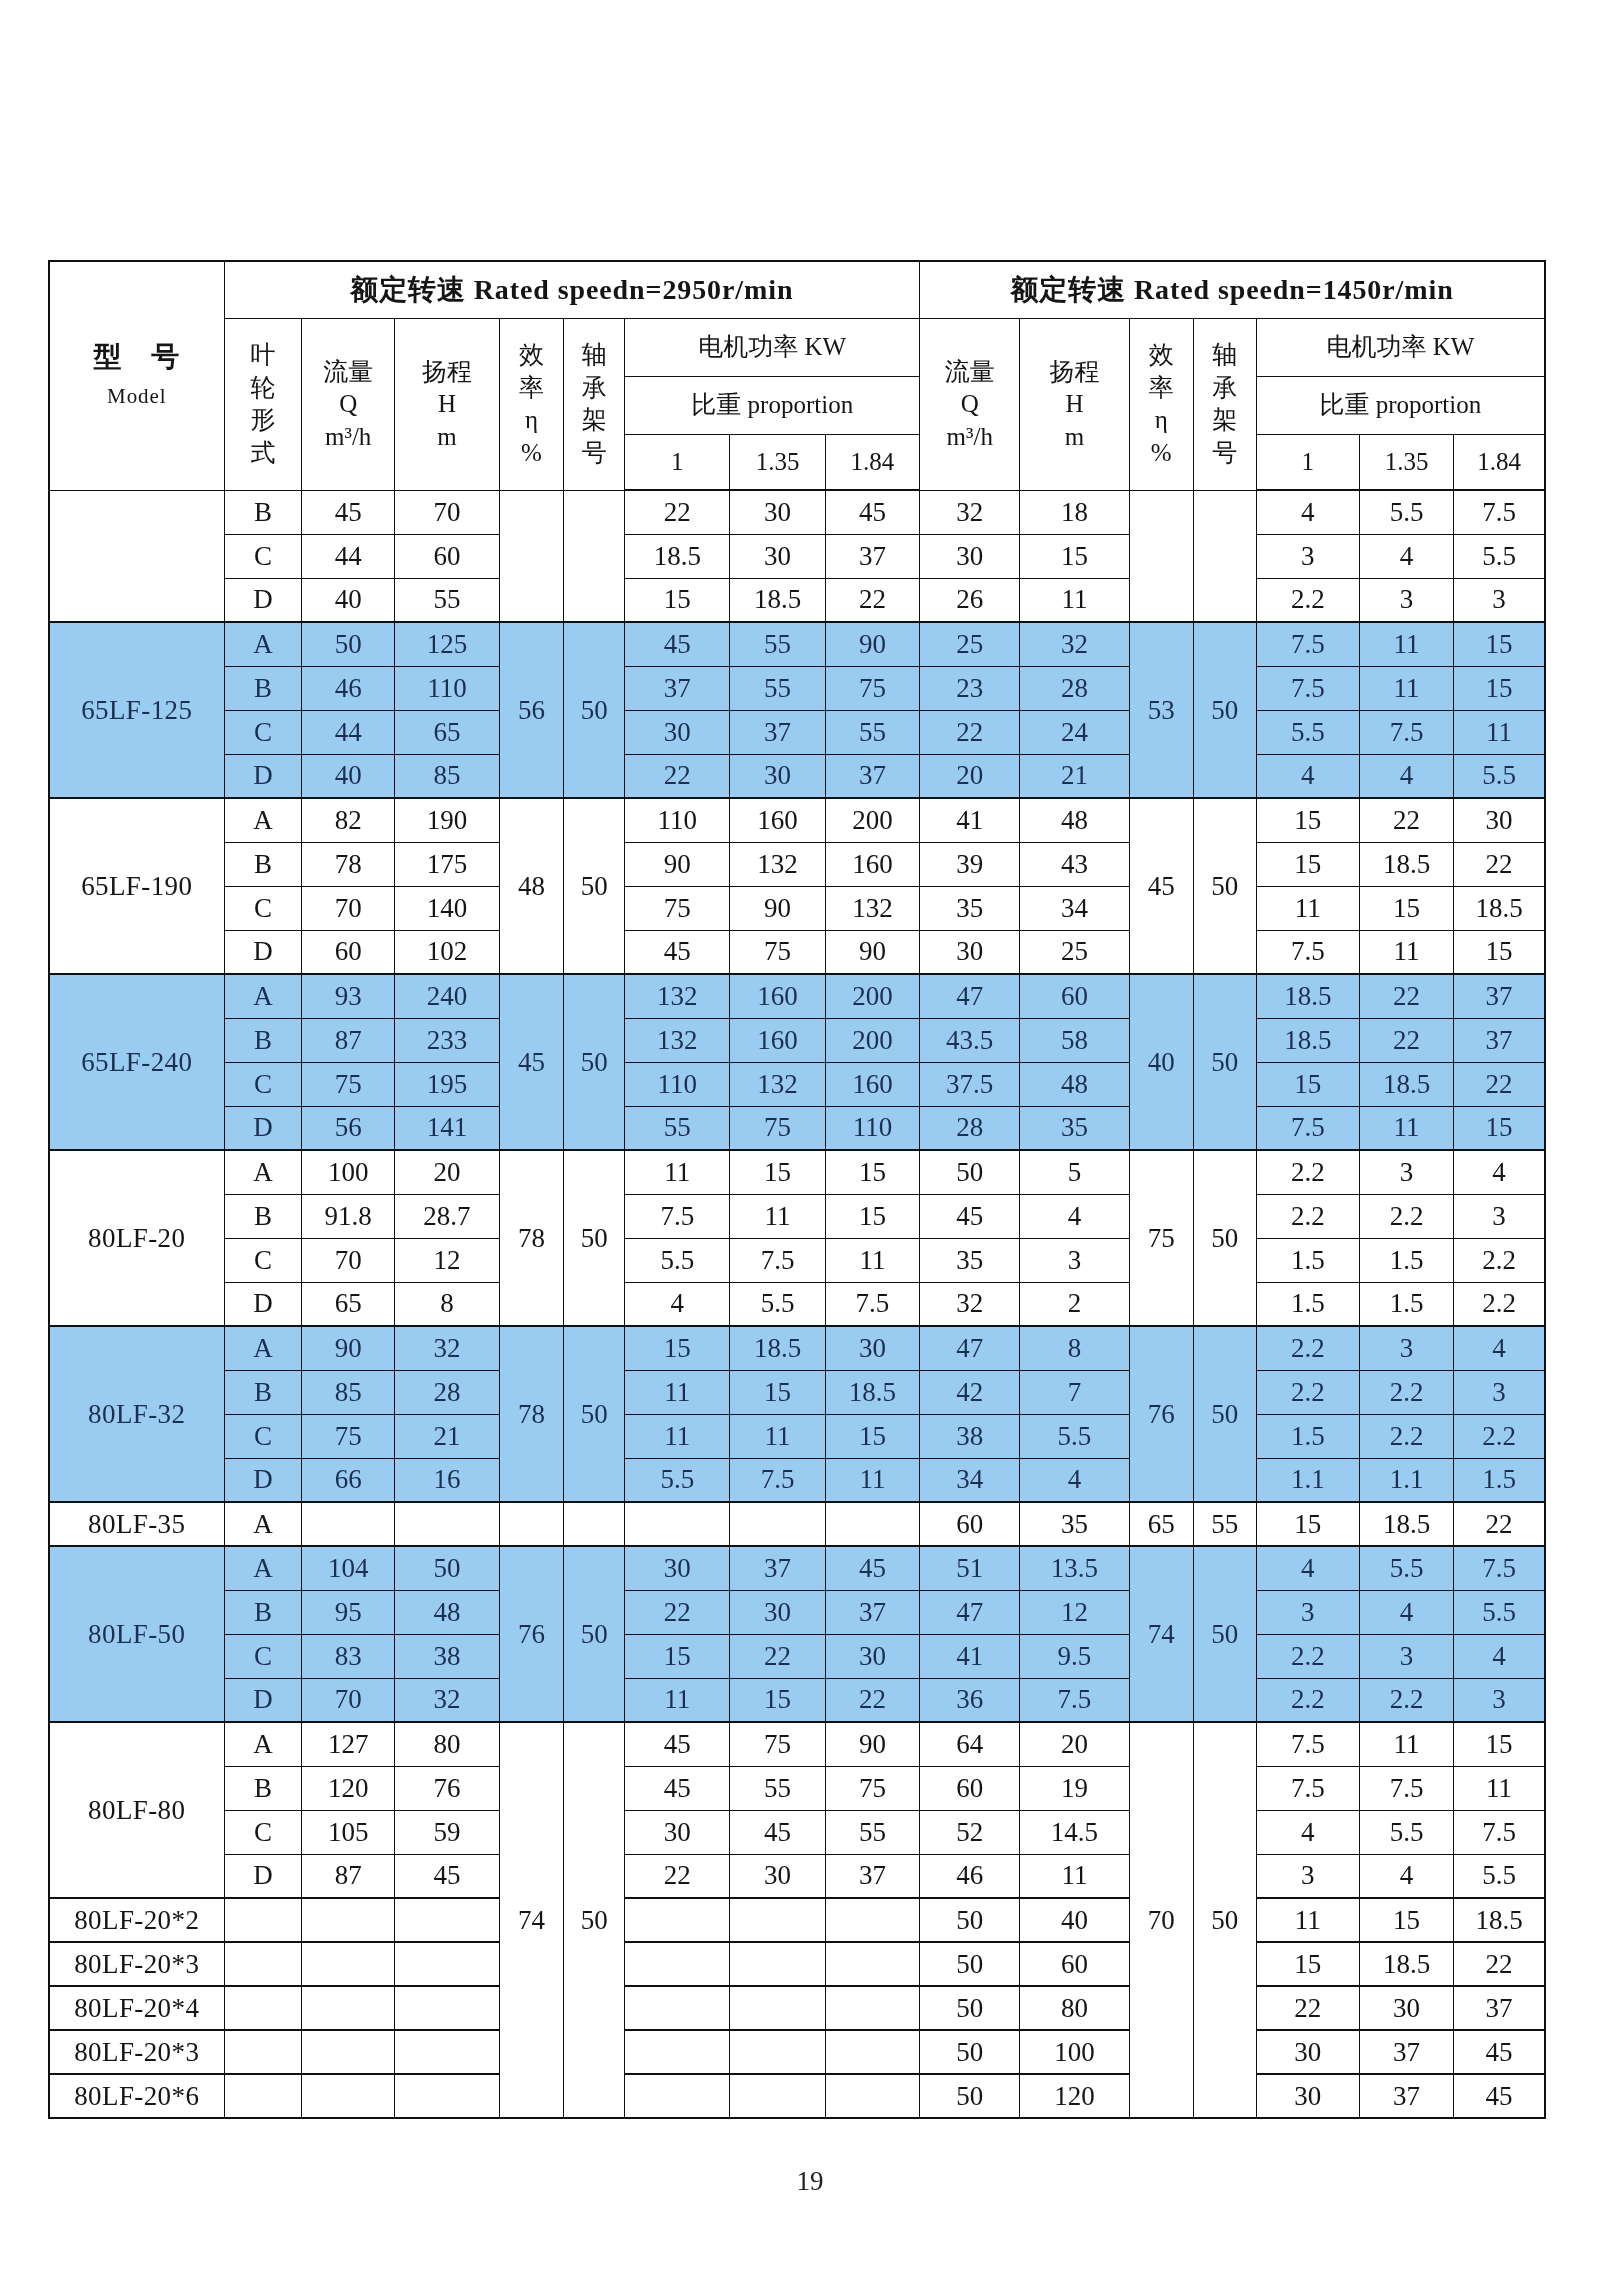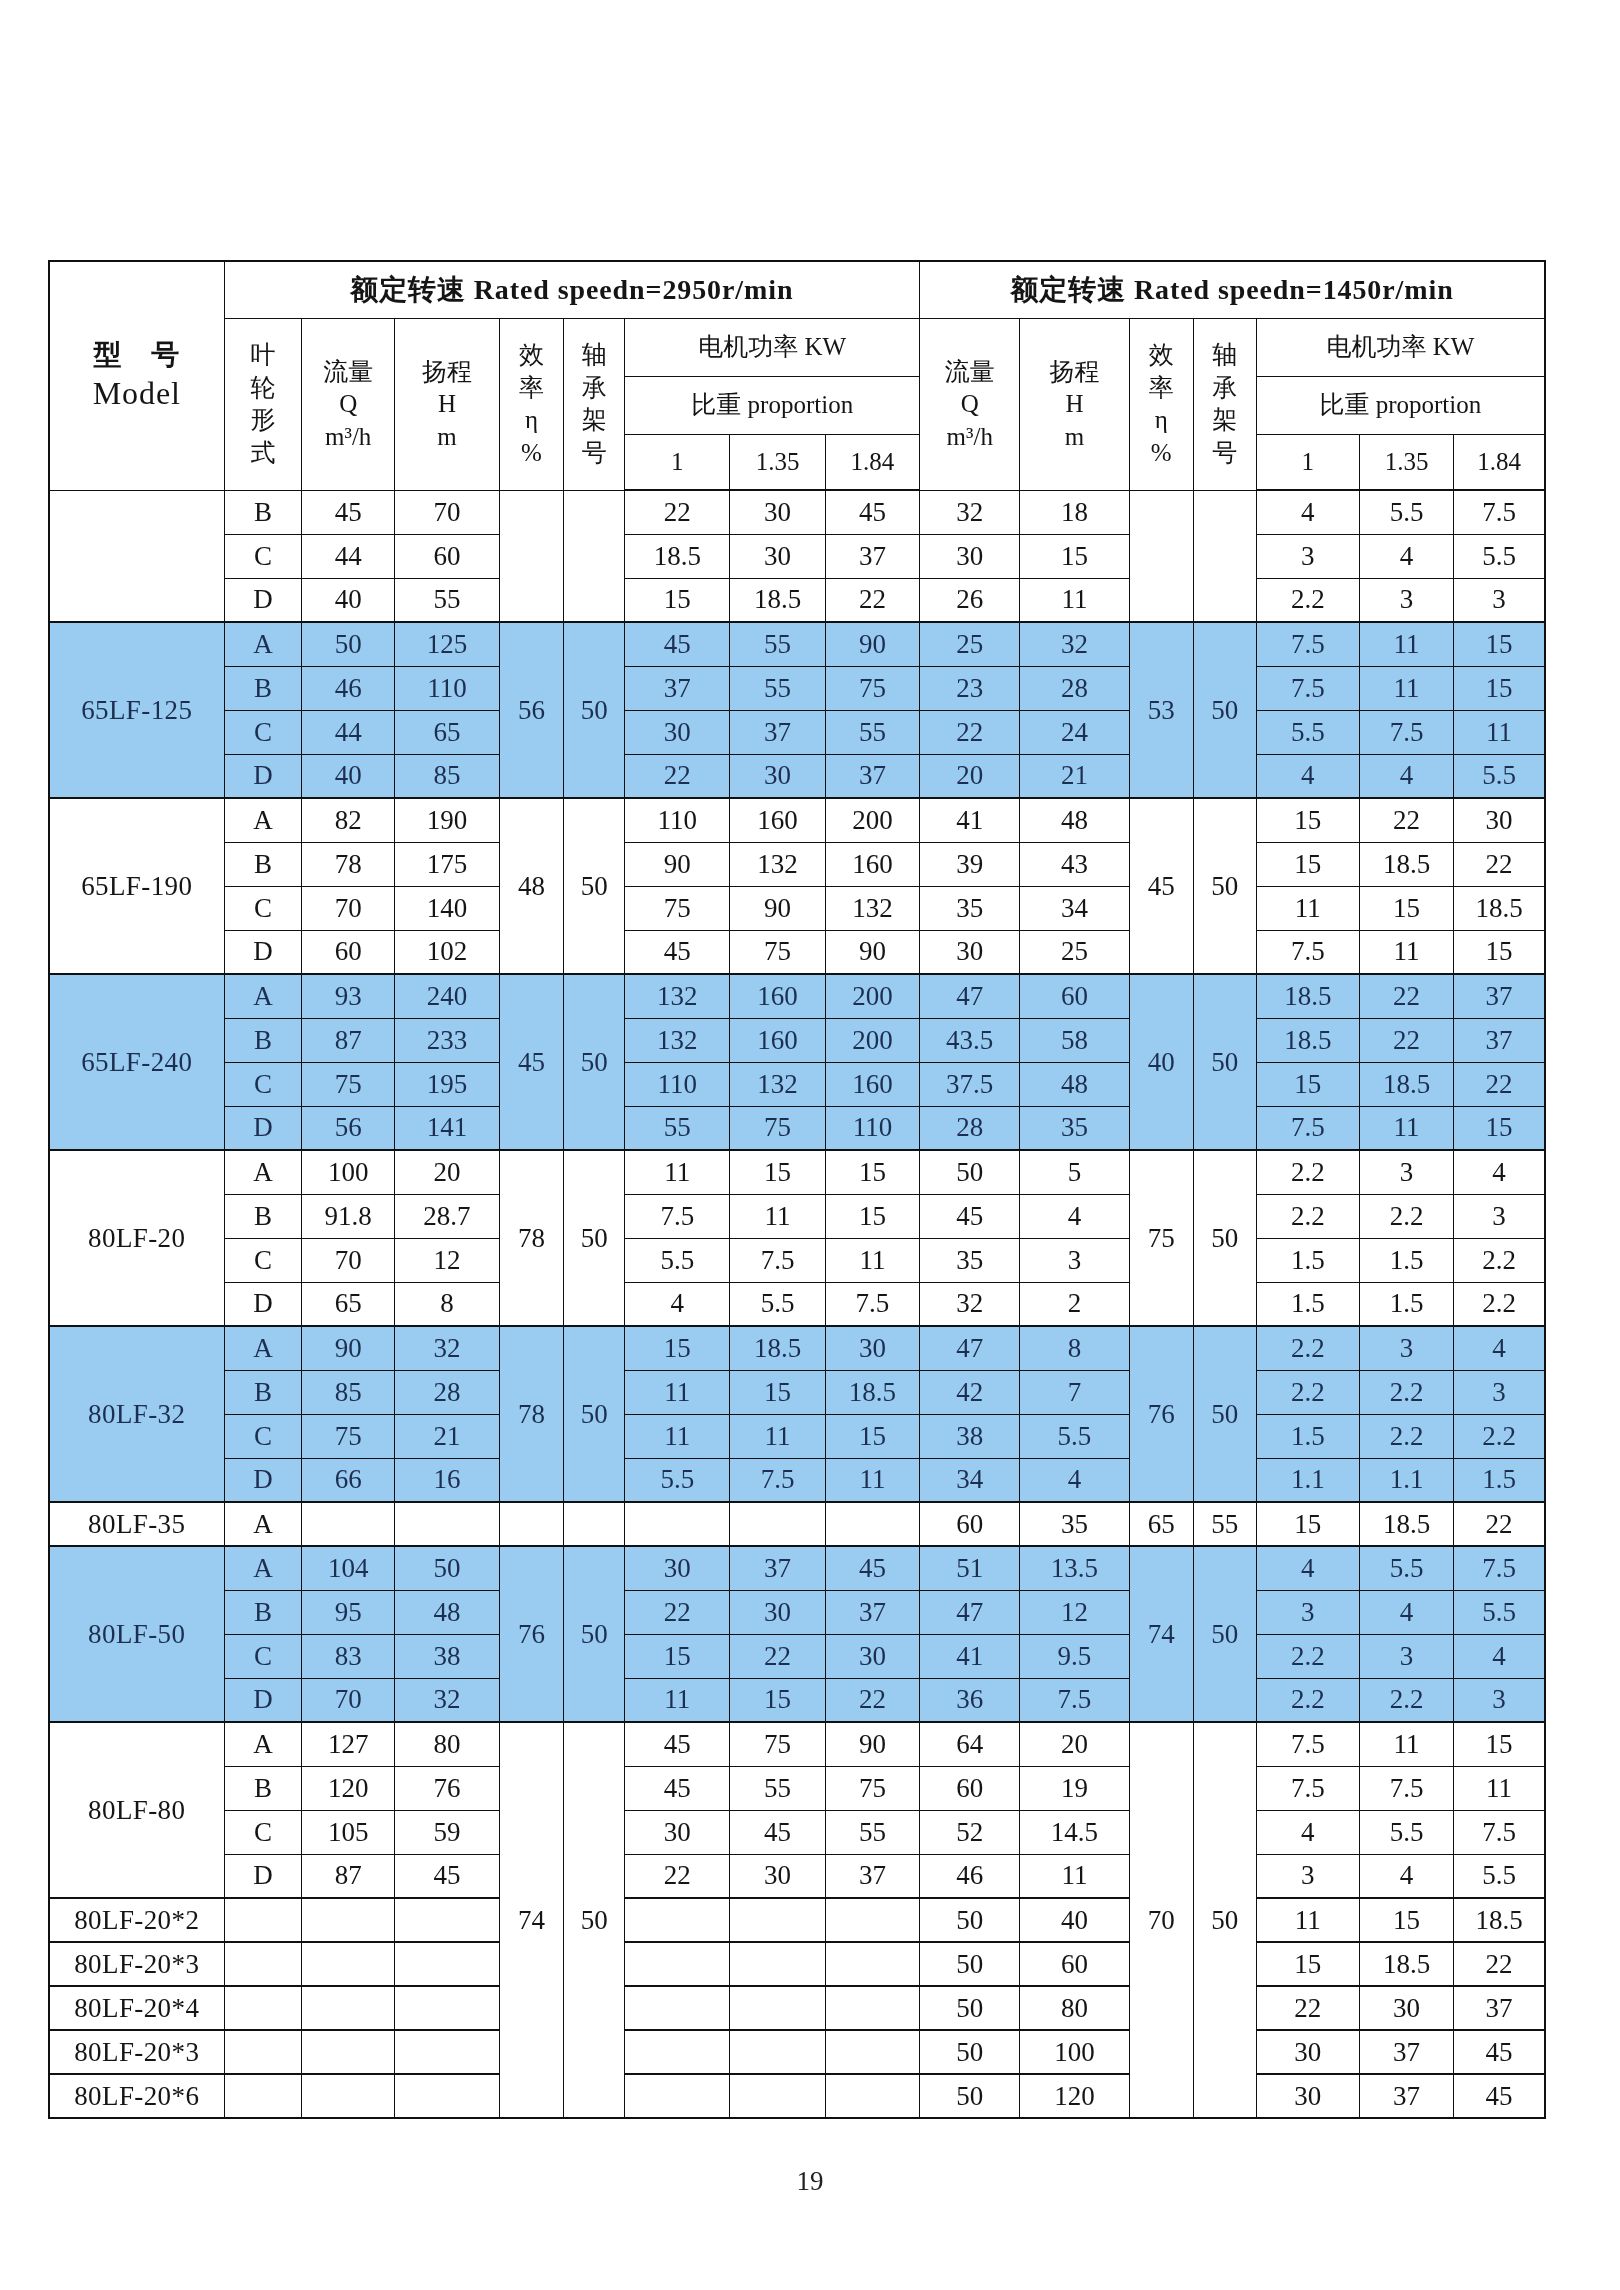--- a/index.html
+++ b/index.html
@@ -43,21 +43,21 @@
       <col style="width:6.7%">
         <col style="width:7.3%">
         <col style="width:4.3%">
       <col style="width:4.2%">
         <col style="width:6.9%">
         <col style="width:6.3%">
       <col style="width:6.1%">
     </colgroup>
     <thead>
       <tr class="h1">
-        <th rowspan="4"><span>型　号</span><br><span style="font-weight:normal;font-size:32px;">Model</span></th>
+        <th rowspan="4"><span>型　号</span><br><span style="font-weight:normal;font-size:21px;">Model</span></th>
         <th colspan="8">额定转速 Rated speedn=2950r/min</th>
         <th colspan="7">额定转速 Rated speedn=1450r/min</th>
       </tr>
       <tr class="h2">
         <th rowspan="3">叶
 轮
 形
 式</th>
         <th rowspan="3">流量
 Q

